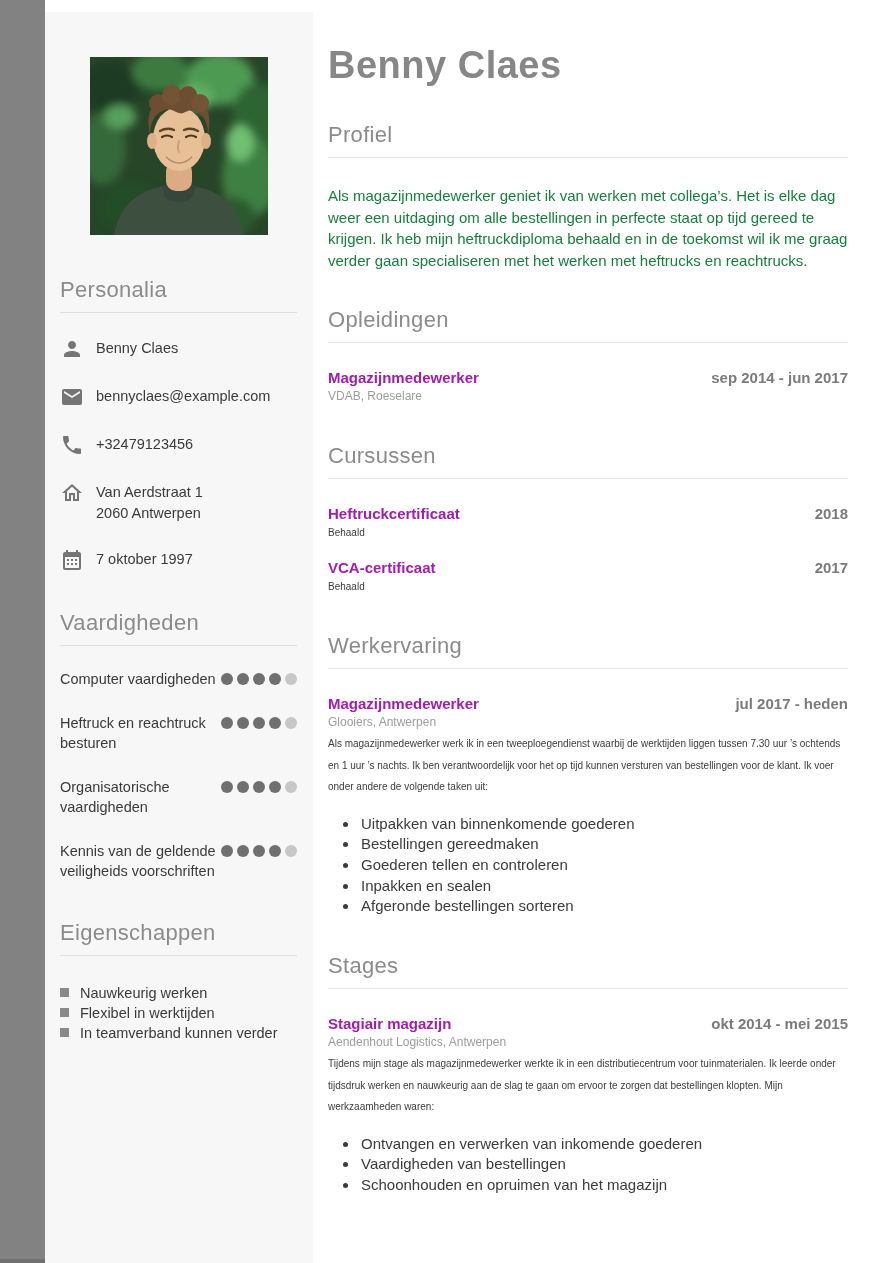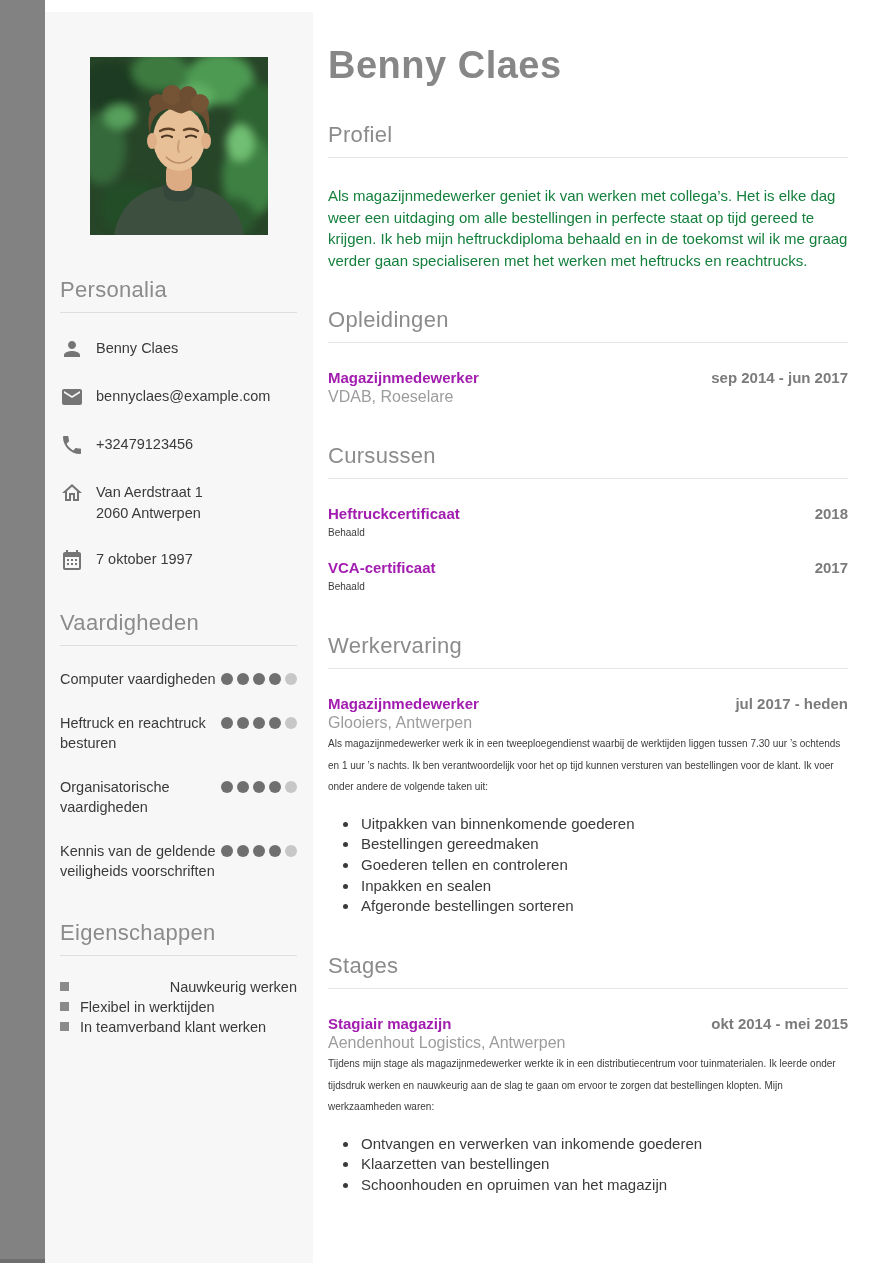--- a/index.html
+++ b/index.html
@@ -93,21 +93,21 @@
     background: #c7c7c7;
     display: inline-block;
   }
   .skill-dots .dot.filled { background: #6f6f6f; }
 
   
   .trait-row {
     display: flex;
     align-items: flex-start;
   }
-  .trait-row.first { margin-top: 21px; justify-content: space-between; }
+  .trait-row.first { margin-top: 27px; }
   .trait-bullet {
     width: 9px; height: 9px;
     background: #8a8a8a;
     flex: 0 0 9px;
     margin-top: 5px;
   }
   .trait-label {
     margin-left: 11px;
     font-size: 14.5px;
     line-height: 20px;
@@ -153,21 +153,21 @@
     font-weight: 700;
     color: #a21caf;
   }
   .entry-period {
     font-size: 15px;
     font-weight: 700;
     color: #7b7b7b;
     white-space: nowrap;
   }
   .entry-subtitle {
-    font-size: 16px;
+    font-size: 12px;
     line-height: 21px;
     color: #9c9c9c;
   }
   .entry-desc {
     font-size: 10px;
     line-height: 21.5px;
     color: #3b3b3b;
   }
   ul.entry-bullets {
     margin: 16px 0 0 31px;
@@ -348,21 +348,21 @@
       <div class="trait-row first">
         <span class="trait-bullet"></span>
         <span class="trait-label">Nauwkeurig werken</span>
       </div>
       <div class="trait-row">
         <span class="trait-bullet"></span>
         <span class="trait-label">Flexibel in werktijden</span>
       </div>
       <div class="trait-row">
         <span class="trait-bullet"></span>
-        <span class="trait-label">In teamverband klant werken</span>
+        <span class="trait-label">In teamverband kunnen verder</span>
       </div>
     </div>
   </div>
 
   <div class="main">
 
     <h1 class="cv-name">Benny Claes</h1>
 
     <div class="main-section">
       <h2 class="section-title">Profiel</h2>
@@ -421,20 +421,20 @@
       <h2 class="section-title">Stages</h2>
       <div class="entry">
         <div class="entry-head">
           <span class="entry-title">Stagiair magazijn</span>
           <span class="entry-period">okt 2014 - mei 2015</span>
         </div>
         <div class="entry-subtitle">Aendenhout Logistics, Antwerpen</div>
         <div class="entry-desc">Tijdens mijn stage als magazijnmedewerker werkte ik in een distributiecentrum voor tuinmaterialen. Ik leerde onder tijdsdruk werken en nauwkeurig aan de slag te gaan om ervoor te zorgen dat bestellingen klopten. Mijn werkzaamheden waren:</div>
         <ul class="entry-bullets">
           <li>Ontvangen en verwerken van inkomende goederen</li>
-          <li>Klaarzetten van bestellingen</li>
+          <li>Vaardigheden van bestellingen</li>
           <li>Schoonhouden en opruimen van het magazijn</li>
         </ul>
       </div>
     </div>
 
   </div>
 </div>
 
 </body></html>

